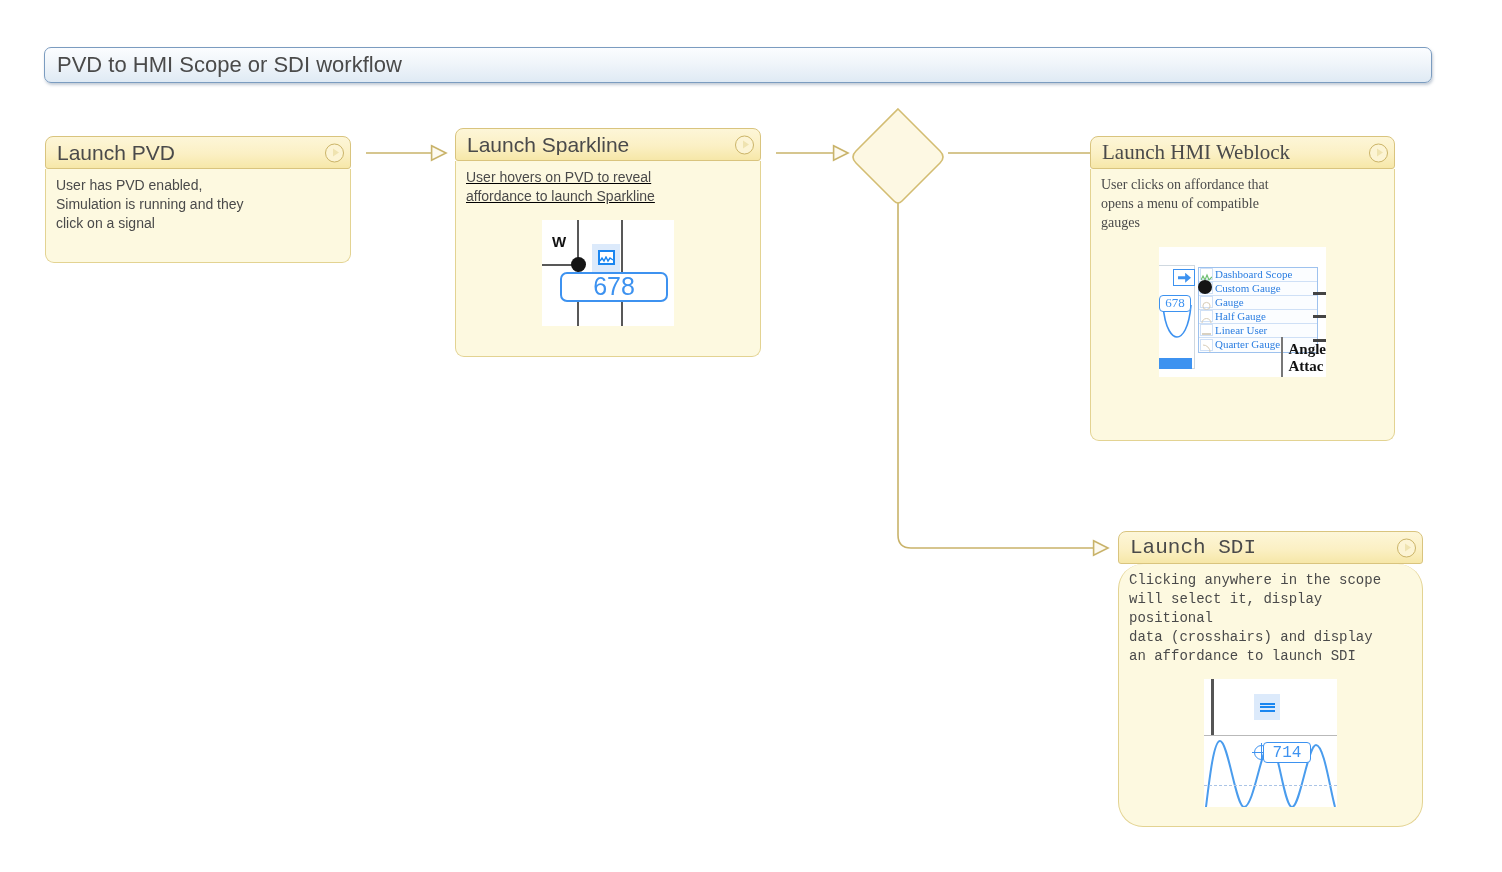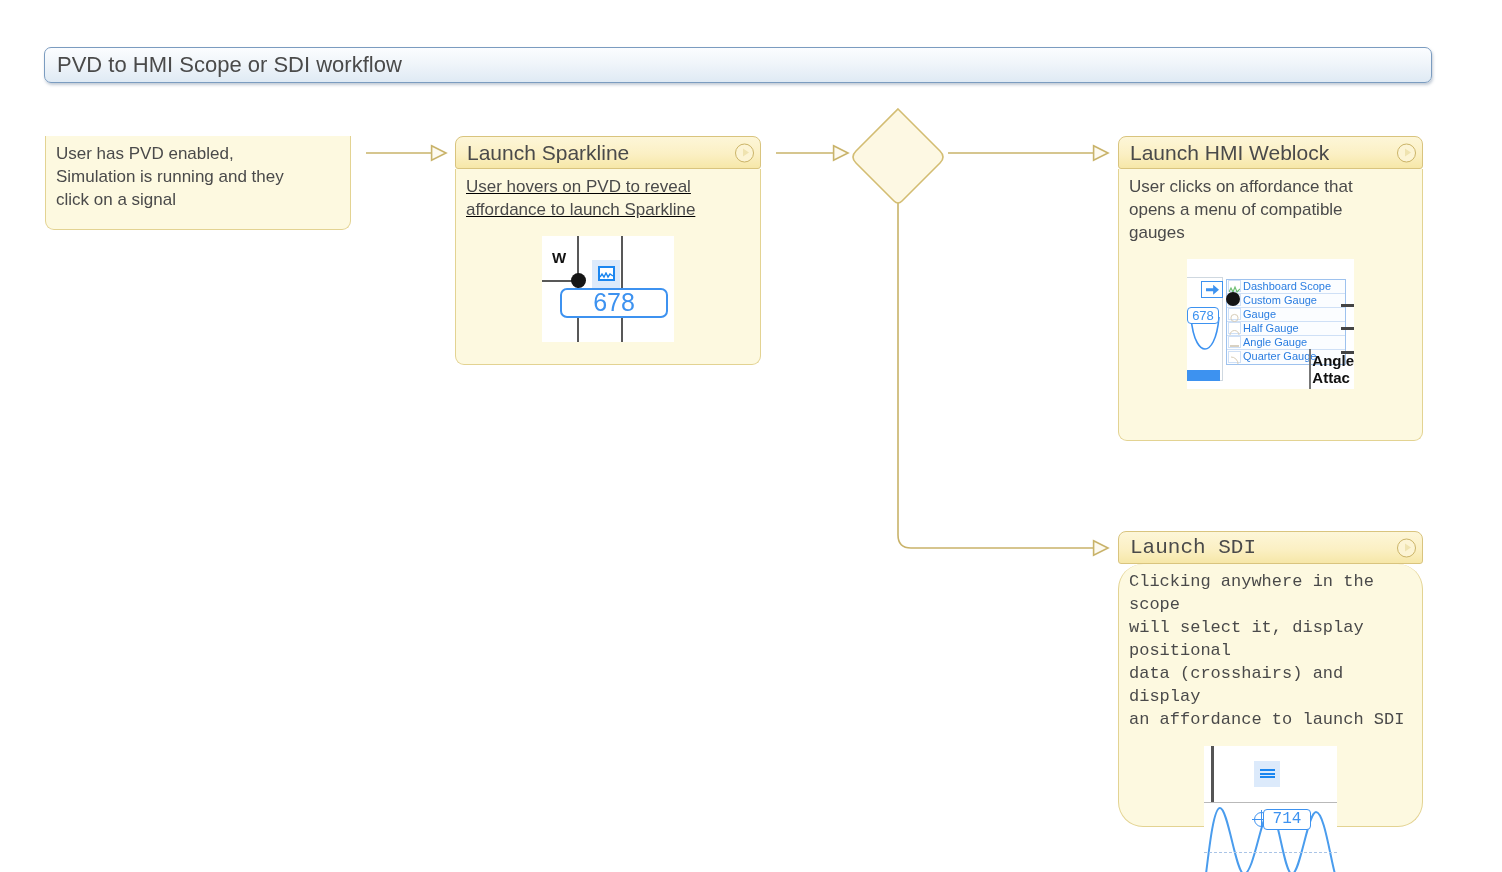--- a/index.html
+++ b/index.html
@@ -50,21 +50,21 @@
   }
   .node-body{
     border:1px solid #e3d392;
     border-top:none;
     border-radius:0 0 9px 9px;
     background:#fdf9e0;
     padding:7px 10px 10px 10px;
     box-sizing:border-box;
   }
   .node-desc{
-    font-size:17px;color:#4a4a4a;line-height:1.35;
+    font-size:14px;color:#4a4a4a;line-height:1.35;
     white-space:pre-line;
   }
   .play-badge{
     position:absolute;right:6px;top:50%;transform:translateY(-50%);
     width:17px;height:17px;border-radius:50%;
     border:1px solid #cbb468;
     background:#fcf4d4;
     display:flex;align-items:center;justify-content:center;
   }
   .play-badge::after{
@@ -72,23 +72,23 @@
     width:0;height:0;
     border-left:6px solid #efe3b0;
     border-top:4px solid transparent;
     border-bottom:4px solid transparent;
     margin-left:2px;
   }
 
   
   #node-pvd      {left:45px;  top:136px; width:306px;}
   #node-pvd .node-body{height:94px;}
-  #node-sparkline{left:455px; top:136px; width:306px;}
+  #node-sparkline{left:455px; top:128px; width:306px;}
   #node-sparkline .node-body{height:196px;text-decoration:underline;}
-  #node-weblock  {left:1118px;top:136px; width:305px;}
+  #node-weblock  {left:1090px;top:136px; width:305px;font-family:Liberation Serif, serif;}
   #node-weblock .node-body{height:272px;}
   #node-sdi      {left:1118px;top:531px; width:305px;font-family:Liberation Mono, monospace;}
   #node-sdi .node-body{height:263px;border-radius:25px;}
 
   
   .shot{position:relative;background:#ffffff;overflow:hidden;margin:0 auto;}
 
   
   #shot-sparkline{width:132px;height:106px;margin-top:14px;}
   #shot-sparkline .vline{position:absolute;top:0;bottom:0;width:2px;background:#585858;}
@@ -215,20 +215,24 @@
     <path d="M776,153 L848,153" fill="none" stroke="#c9b36a" stroke-width="1.6" marker-end="url(#ah)"></path>
 
     <path d="M948,153 L1108,153" fill="none" stroke="#c9b36a" stroke-width="1.6" marker-end="url(#ah)"></path>
 
     <path d="M898,202 L898,535 Q898,548 911,548 L1108,548" fill="none" stroke="#c9b36a" stroke-width="1.6" marker-end="url(#ah)"></path>
 
     <path d="M898,109 L940,151 Q946,157 940,163 L902,201 Q898,205 894,201 L856,163 Q850,157 856,151 Z" fill="#fdf8e3" stroke="#d3bd72" stroke-width="1.6"></path>
   </svg>
 
   <div class="node" id="node-pvd">
+    <div class="node-header">
+      <div class="node-title">Launch PVD</div>
+      <div class="play-badge"></div>
+    </div>
     <div class="node-body">
       <div class="node-desc">User has PVD enabled,
 Simulation is running and they
 click on a signal</div>
     </div>
   </div>
 
   <div class="node" id="node-sparkline">
     <div class="node-header">
       <div class="node-title">Launch Sparkline</div>
@@ -307,21 +311,21 @@
                 </svg>
             </span>
             <span class="mi-label">Half Gauge</span>
           </div>
           <div class="menu-item">
             <span class="mi-ic">
               <svg width="11" height="10" viewBox="0 0 11 10">
                   <line x1="1" y1="5" x2="10" y2="5" stroke="#c9bda6" stroke-width="1.4"></line>
                 </svg>
             </span>
-            <span class="mi-label">Angle Gauge</span>
+            <span class="mi-label">Linear User</span>
           </div>
           <div class="menu-item">
             <span class="mi-ic">
               <svg width="11" height="10" viewBox="0 0 11 10">
                   <path d="M2,1 A7,7 0 0 1 9,8" fill="none" stroke="#d8cdb8" stroke-width="1"></path>
                 </svg>
             </span>
             <span class="mi-label">Quarter Gauge</span>
           </div>
         </div>

